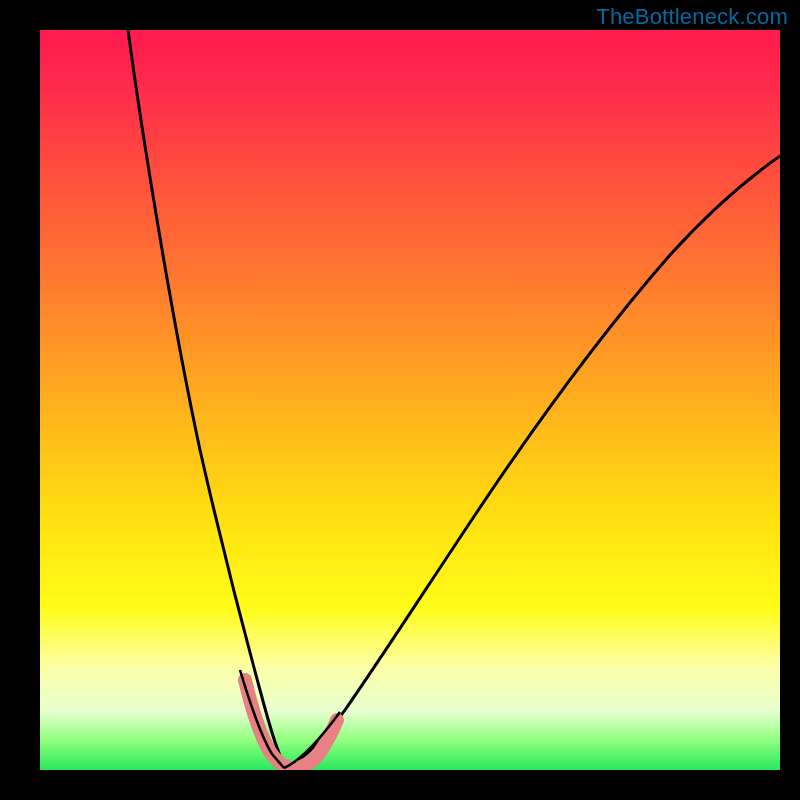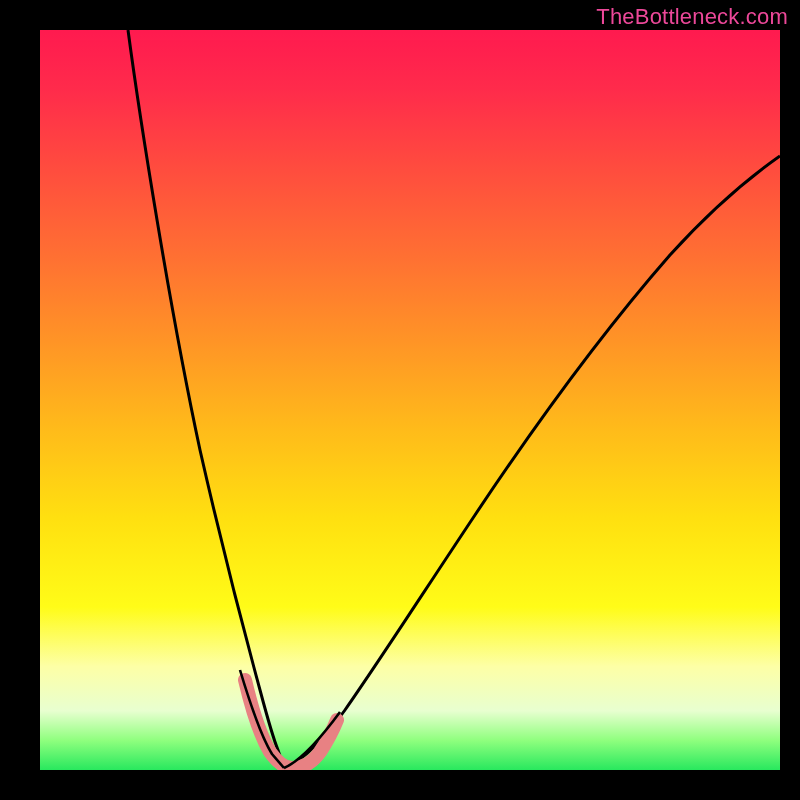--- a/index.html
+++ b/index.html
@@ -48,21 +48,21 @@
   svg.curves {
     position: absolute;
     left: 0; top: 0; width: 740px; height: 740px;
   }
   .watermark {
     position: absolute;
     top: 4px;
     right: 12px;
     font-size: 22px;
     font-weight: 500;
-    color: #ec4899;
+    color: #0369a1;
     letter-spacing: 0.2px;
     text-align: center;
   }
 </style>
 </head>
 <body>
 
 <div class="frame">
 
   <div class="plot-area">

